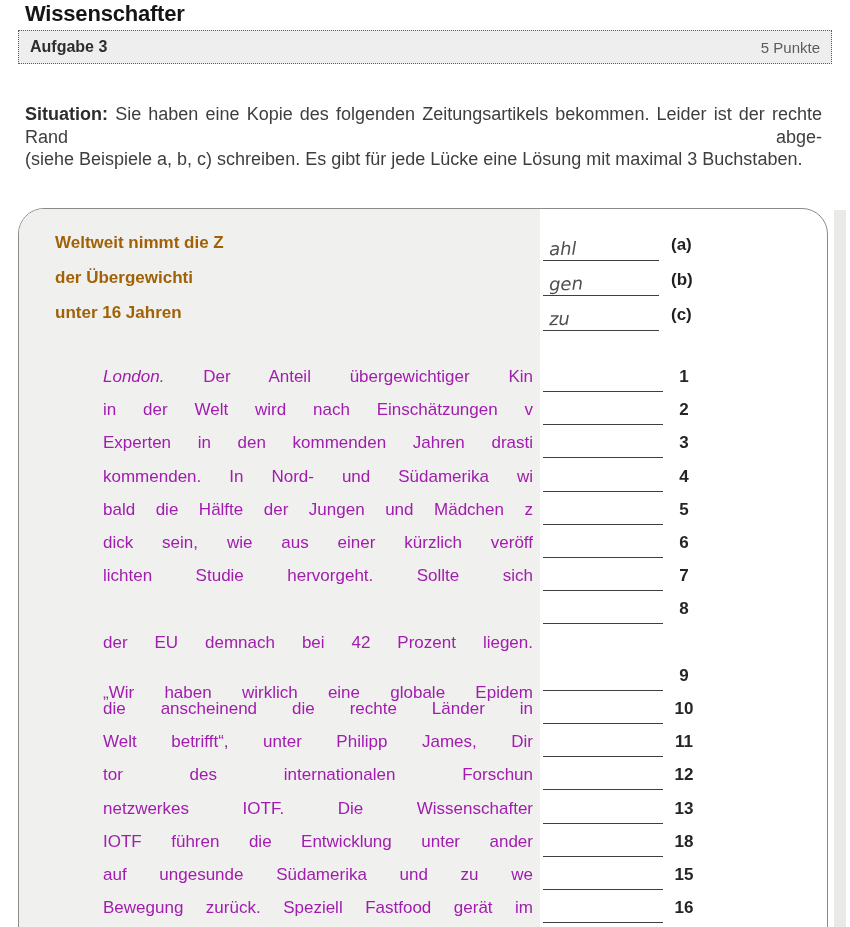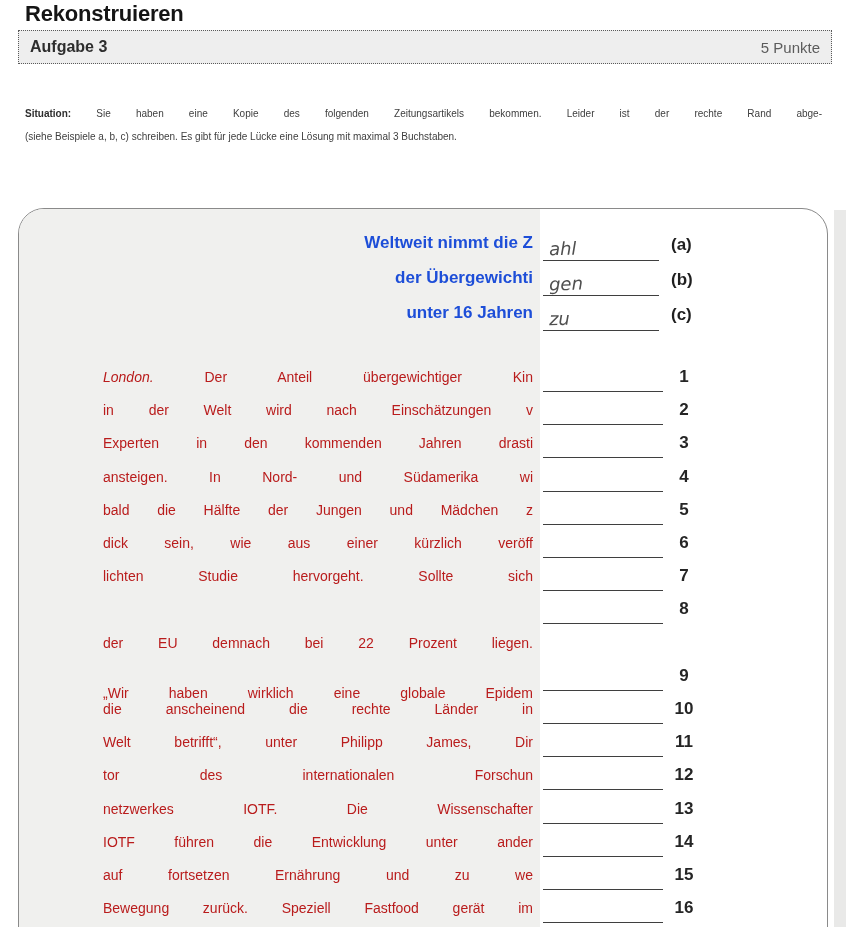--- a/index.html
+++ b/index.html
@@ -18,21 +18,21 @@
     border:1px dotted #5a5a5a;
     display:flex; justify-content:space-between; align-items:center;
     padding:0 11px;
   }
   .task-label { font-size:16px; font-weight:bold; color:#2d2d2d; }
   .task-points { font-size:15px; color:#5c5c5c; }
 
   
   .situation {
     position:absolute; left:25px; top:103px; width:797px;
-    font-size:10px; color:#3e3e3e; line-height:22.5px;
+    font-size:18px; color:#3e3e3e; line-height:22.5px;
   }
   .sit-line { text-align:justify; text-align-last:justify; white-space:normal; }
   .sit-line.last { text-align:left; text-align-last:left; }
   .sit-label { font-weight:bold; color:#2d2d2d; }
 
   
   .exercise-box {
     position:absolute; left:18px; top:208px; width:810px; height:790px;
     box-sizing:border-box; border:1.5px solid #8a8a8a; border-radius:26px;
     background:#ffffff; overflow:hidden;
@@ -41,60 +41,60 @@
     position:absolute; left:0; top:0; width:521px; height:100%;
     background:#f0f0ee;
   }
   .right-shadow {
     position:absolute; left:834px; top:210px; width:12px; height:717px;
     background:#e9e9e8;
   }
 
   
   .ex-stem {
-    position:absolute; left:0; width:514px; text-align:right;
-    font-size:17px; font-weight:bold; color:#1d4ed8; line-height:20px;
+    position:absolute; left:0; width:514px; 
+    font-size:17px; font-weight:bold; color:#a16207; line-height:20px;padding-left:36px;
   }
   .ex-blank {
     position:absolute; left:524px; width:116px; height:27px;
     border-bottom:1.6px solid #3f3f3f;
   }
   .hand {
     position:absolute; left:6px; bottom:1px;
     font-family:"DejaVu Sans", sans-serif; font-style:italic;
     font-size:18px; color:#4f4f4f; transform:rotate(-1.5deg);
     white-space:nowrap;
   }
   .ex-label {
     position:absolute; left:652px; font-size:17px; font-weight:bold; color:#1f1f1f;
     line-height:20px;
   }
 
   
   .aline {
     position:absolute; left:84px; width:430px;
-    font-size:14px; color:#b91c1c; line-height:20px;
+    font-size:17px; color:#a21caf; line-height:20px;
     text-align:justify; text-align-last:justify; white-space:normal;
   }
   .aline .it { font-style:italic; }
   .a-blank {
     position:absolute; left:524px; width:120px; height:24px;
     border-bottom:1.6px solid #3f3f3f;
   }
   .a-num {
     position:absolute; left:652px; width:26px; text-align:center;
     font-size:17px; font-weight:bold; color:#252525; line-height:20px;
   }
 </style>
 </head>
 <body>
 
 <div class="page">
 
-  <div class="doc-title">Rekonstruieren</div>
+  <div class="doc-title">Wissenschafter</div>
 
   <div class="task-bar">
     <span class="task-label">Aufgabe 3</span>
     <span class="task-points">5 Punkte</span>
   </div>
 
   <div class="situation">
     <div class="sit-line"><span class="sit-label">Situation:</span> <span>Sie haben eine Kopie des folgenden Zeitungsartikels bekommen. Leider ist der rechte Rand abge-</span></div>
     <div class="sit-line last">(siehe Beispiele a, b, c) schreiben. Es gibt für jede Lücke eine Lösung mit maximal 3 Buchstaben.</div>
   </div>
@@ -127,40 +127,40 @@
     <div class="a-num" style="top:158px">1</div>
 
     <div class="aline" style="top:191px">in der Welt wird nach Einschätzungen v</div>
     <div class="a-blank" style="top:191px"></div>
     <div class="a-num" style="top:191px">2</div>
 
     <div class="aline" style="top:224px">Experten in den kommenden Jahren drasti</div>
     <div class="a-blank" style="top:224px"></div>
     <div class="a-num" style="top:224px">3</div>
 
-    <div class="aline" style="top:258px">ansteigen. In Nord- und Südamerika wi</div>
+    <div class="aline" style="top:258px">kommenden. In Nord- und Südamerika wi</div>
     <div class="a-blank" style="top:258px"></div>
     <div class="a-num" style="top:258px">4</div>
 
     <div class="aline" style="top:291px">bald die Hälfte der Jungen und Mädchen z</div>
     <div class="a-blank" style="top:291px"></div>
     <div class="a-num" style="top:291px">5</div>
 
     <div class="aline" style="top:324px">dick sein, wie aus einer kürzlich veröff</div>
     <div class="a-blank" style="top:324px"></div>
     <div class="a-num" style="top:324px">6</div>
 
     <div class="aline" style="top:357px">lichten Studie hervorgeht. Sollte sich</div>
     <div class="a-blank" style="top:357px"></div>
     <div class="a-num" style="top:357px">7</div>
 
     <div class="a-blank" style="top:390px"></div>
     <div class="a-num" style="top:390px">8</div>
 
-    <div class="aline" style="top:424px">der EU demnach bei 22 Prozent liegen.</div>
+    <div class="aline" style="top:424px">der EU demnach bei 42 Prozent liegen.</div>
 
     <div class="aline" style="top:474px">„Wir haben wirklich eine globale Epidem</div>
     <div class="a-blank" style="top:457px"></div>
     <div class="a-num" style="top:457px">9</div>
 
     <div class="aline" style="top:490px">die anscheinend die rechte Länder in</div>
     <div class="a-blank" style="top:490px"></div>
     <div class="a-num" style="top:490px">10</div>
 
     <div class="aline" style="top:523px">Welt betrifft“, unter Philipp James, Dir</div>
@@ -170,23 +170,23 @@
     <div class="aline" style="top:556px">tor des internationalen Forschun</div>
     <div class="a-blank" style="top:556px"></div>
     <div class="a-num" style="top:556px">12</div>
 
     <div class="aline" style="top:590px">netzwerkes IOTF. Die Wissenschafter</div>
     <div class="a-blank" style="top:590px"></div>
     <div class="a-num" style="top:590px">13</div>
 
     <div class="aline" style="top:623px">IOTF führen die Entwicklung unter ander</div>
     <div class="a-blank" style="top:623px"></div>
-    <div class="a-num" style="top:623px">14</div>
+    <div class="a-num" style="top:623px">18</div>
 
-    <div class="aline" style="top:656px">auf fortsetzen Ernährung und zu we</div>
+    <div class="aline" style="top:656px">auf ungesunde Südamerika und zu we</div>
     <div class="a-blank" style="top:656px"></div>
     <div class="a-num" style="top:656px">15</div>
 
     <div class="aline" style="top:689px">Bewegung zurück. Speziell Fastfood gerät im</div>
     <div class="a-blank" style="top:689px"></div>
     <div class="a-num" style="top:689px">16</div>
 
   </div>
 </div>
 

